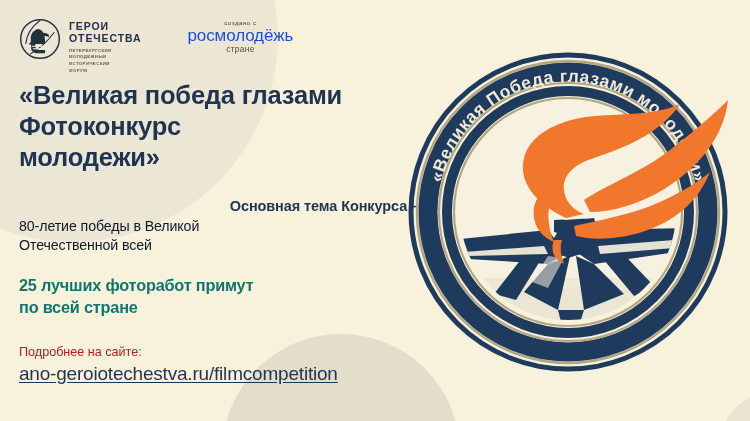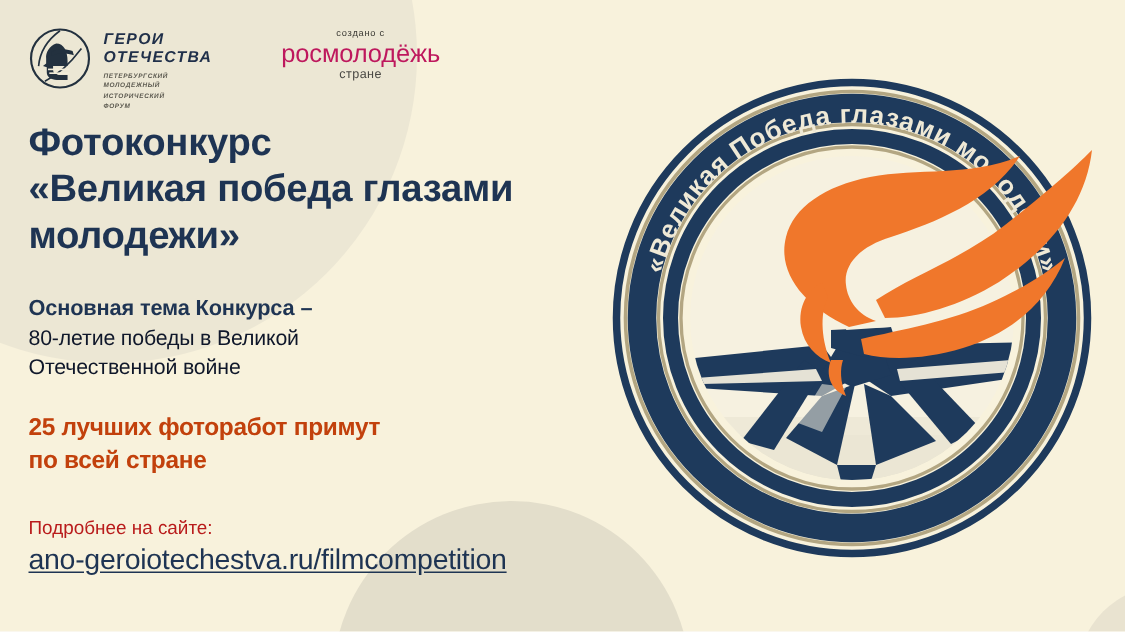--- a/index.html
+++ b/index.html
@@ -63,21 +63,20 @@
     gap: 8px;
   }
   .heroes-mark {
     width: 42px;
     height: 42px;
     flex: 0 0 auto;
     margin-top: 1px;
   }
   .heroes-words {
     padding-top: 3px;
-    font-style: italic;
   }
   .heroes-title {
     font-size: 10.5px;
     font-weight: bold;
     letter-spacing: 0.9px;
     line-height: 1.18;
     color: #20304a;
     white-space: nowrap;
   }
   .heroes-sub {
@@ -96,21 +95,21 @@
   }
   .rosmol-top {
     font-size: 6.2px;
     letter-spacing: 0.5px;
     color: #3b3a34;
     margin-bottom: 1px;
   }
   .rosmol-main {
     font-size: 17px;
     letter-spacing: -0.1px;
-    color: #be185d;
+    color: #1d4ed8;
     line-height: 1;
   }
   .rosmol-bottom {
     font-size: 8.4px;
     letter-spacing: 0.3px;
     color: #4a4944;
     margin-top: 0px;
   }
 
   
@@ -131,34 +130,35 @@
   .theme-block {
     margin-top: 24px;
     color: #2b3b52;
   }
   .theme-strong {
     font-size: 14.5px;
     font-weight: bold;
     line-height: 1.35;
     color: #1e3453;
     letter-spacing: -0.1px;
+    text-align: right;
   }
   .theme-normal {
     font-size: 14.2px;
     font-weight: normal;
     line-height: 1.37;
     color: #0f172a;
     letter-spacing: -0.1px;
   }
   .highlight-block {
     margin-top: 19px;
     font-size: 16.3px;
     font-weight: bold;
     line-height: 1.34;
-    color: #c2410c;
+    color: #0f766e;
     letter-spacing: -0.2px;
   }
   .link-block {
     margin-top: 25px;
   }
   .link-label {
     font-size: 12.6px;
     color: #b91c1c;
     line-height: 1.45;
   }
@@ -224,29 +224,29 @@
       <div class="rosmol-top">создано с</div>
       <div class="rosmol-main">росмолодёжь</div>
       <div class="rosmol-bottom">стране</div>
     </div>
 
   </div>
 
   <div class="content">
 
     <h1 class="headline">
+      <div>«Великая победа глазами</div>
       <div>Фотоконкурс</div>
-      <div>«Великая победа глазами</div>
       <div>молодежи»</div>
     </h1>
 
     <div class="theme-block">
       <div class="theme-strong">Основная тема Конкурса –</div>
       <div class="theme-normal">80-летие победы в Великой</div>
-      <div class="theme-normal">Отечественной войне</div>
+      <div class="theme-normal">Отечественной всей</div>
     </div>
 
     <div class="highlight-block">
       <div>25 лучших фоторабот примут</div>
       <div>по всей стране</div>
     </div>
 
     <div class="link-block">
       <div class="link-label">Подробнее на сайте:</div>
       <a class="link-url" href="#">ano-geroiotechestva.ru/filmcompetition</a>

